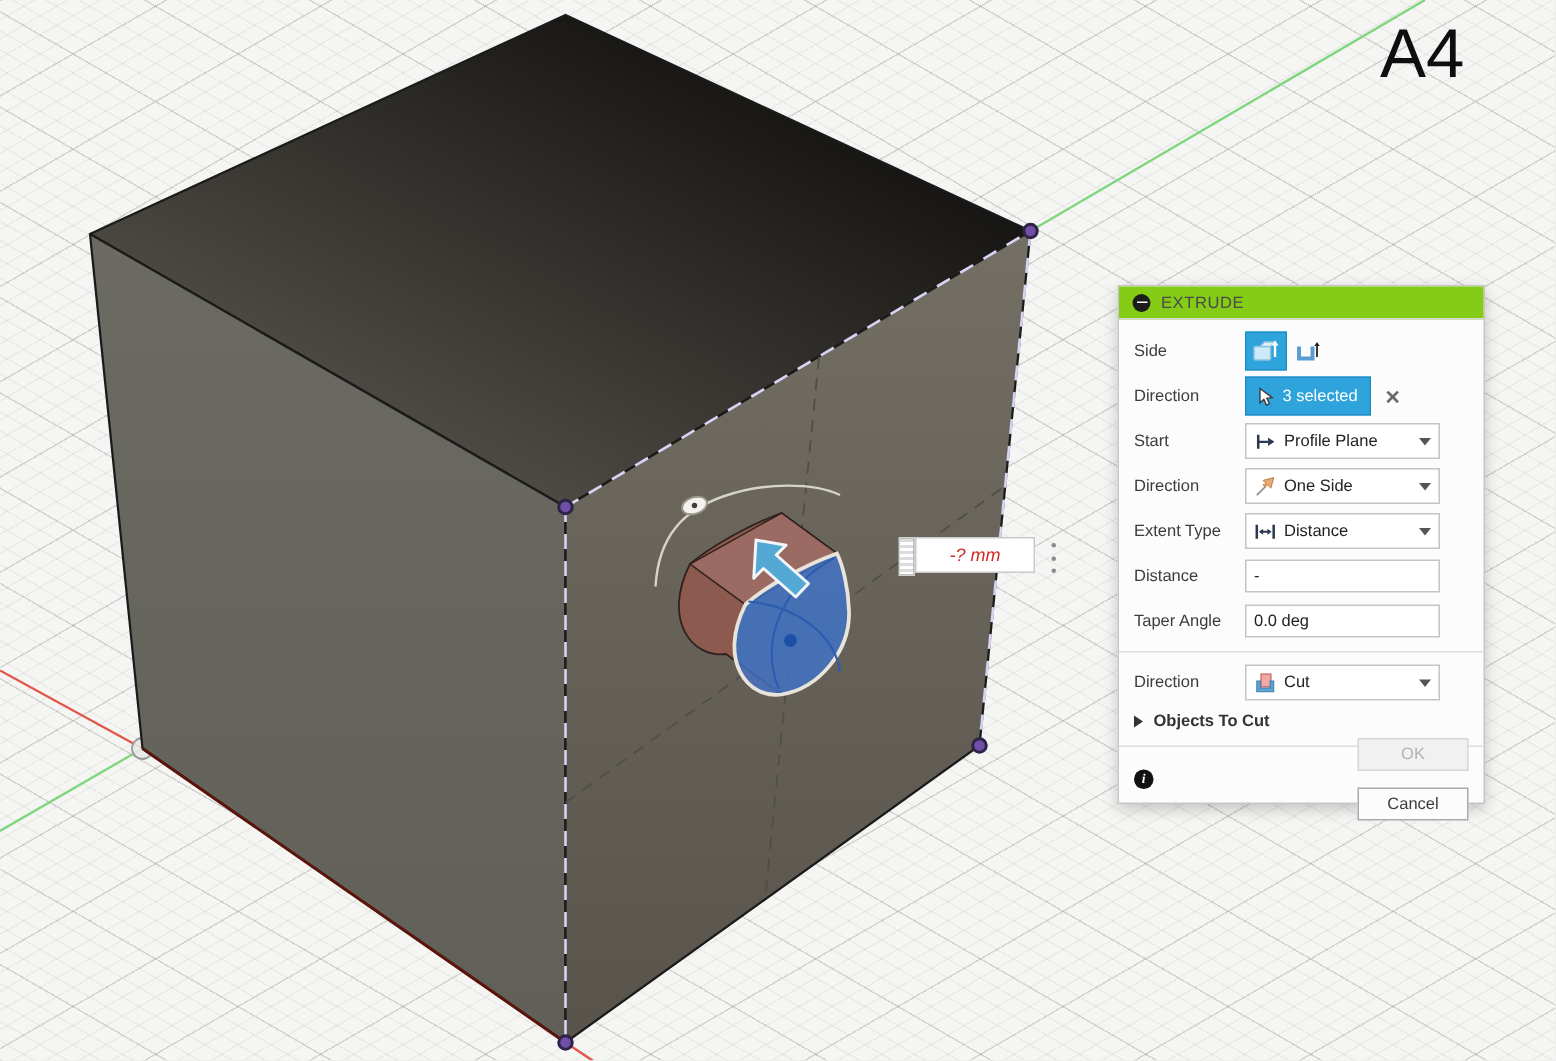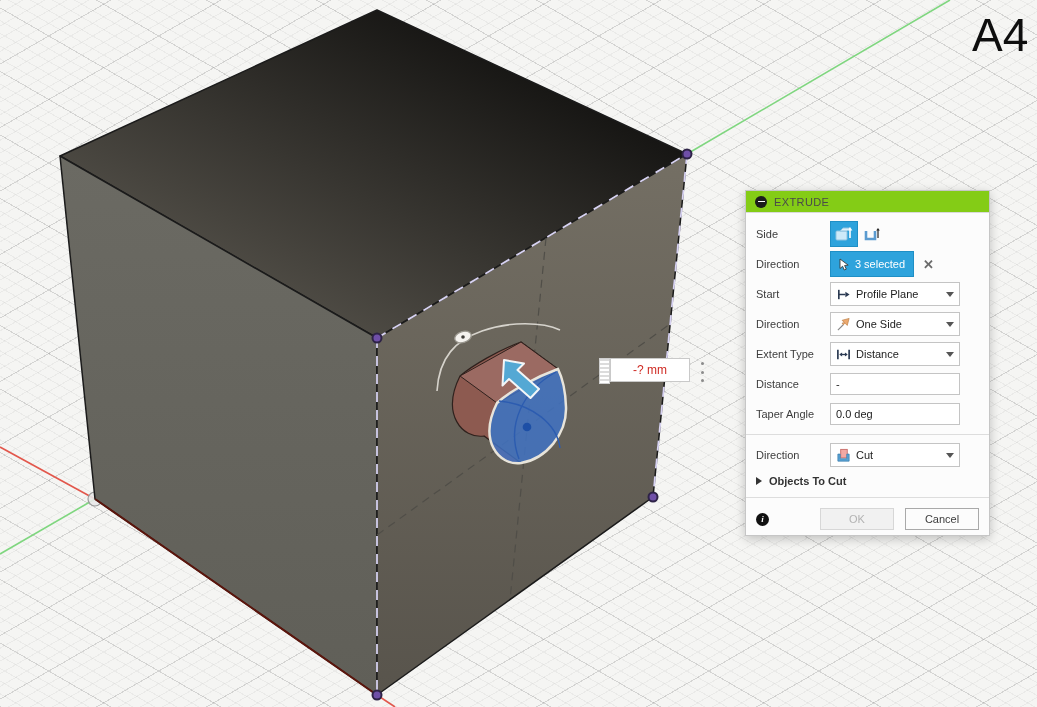--- a/index.html
+++ b/index.html
@@ -6,28 +6,28 @@
   body{font-family:"Liberation Sans", sans-serif; background:#e8e8e8;}
   #stage{position:relative;width:1037px;height:707px;overflow:hidden;
     background-color:#f5f5f3;
     background-image:
       repeating-linear-gradient(150deg, rgba(110,110,110,0.18) 0 1px, transparent 1px 55px),
       repeating-linear-gradient(30deg,  rgba(110,110,110,0.18) 0 1px, transparent 1px 55px),
       repeating-linear-gradient(150deg, rgba(140,140,140,0.10) 0 1px, transparent 1px 11px),
       repeating-linear-gradient(30deg,  rgba(140,140,140,0.10) 0 1px, transparent 1px 11px);
   }
   #scene{position:absolute;left:0;top:0;}
-  .sheet-label{position:absolute;left:972px;top:12px;font-size:46px;line-height:1;color:#0e0e0e;}
+  .sheet-label{position:absolute;left:920px;top:12px;font-size:46px;line-height:1;color:#0e0e0e;}
 
   
   .dim-wrap{position:absolute;left:599px;top:358px;display:flex;align-items:stretch;}
   .dim-grip{width:9px;height:24px;border:1px solid #cfcfcf;background:
      repeating-linear-gradient(0deg,#ffffff 0 2px,#dcdcdc 2px 4px);}
   .dim-input{width:78px;height:22px;border:1px solid #c9c9c9;background:#fff;
-     color:#cf2b24;font-size:12px;text-align:center;font-family:"Liberation Sans",sans-serif;outline:none;padding:0;}
+     color:#cf2b24;font-size:12px;text-align:center;font-family:"Liberation Sans",sans-serif;outline:none;padding:0;font-style:italic;}
   .dim-menu{position:absolute;left:699px;top:362px;width:6px;height:20px;display:flex;flex-direction:column;justify-content:space-between;align-items:center;cursor:pointer;}
   .dim-menu i{width:3px;height:3px;border-radius:50%;background:#8b8b8b;display:block;}
 
   
   .dialog{position:absolute;left:745px;top:190px;width:243px;background:#fcfcfc;
      border:1px solid #c6c6c6;box-shadow:0 3px 10px rgba(0,0,0,.22);font-size:11px;color:#3c3c3c;}
   .dlg-header{height:21px;display:flex;align-items:center;gap:7px;padding:0 9px;background:#84cc16;border-bottom:1px solid #dadada;}
   .collapse-btn{width:12px;height:12px;border-radius:50%;background:#1c1c1c;position:relative;cursor:pointer;flex:0 0 auto;}
   .collapse-btn::after{content:"";position:absolute;left:2.5px;top:5.25px;width:7px;height:1.6px;background:#fff;}
   .dlg-title{letter-spacing:.4px;color:#4a4a4a;font-size:11px;}
@@ -42,21 +42,21 @@
   .dropdown{width:130px;height:24px;border:1px solid #c4c4c4;background:#fff;display:flex;align-items:center;padding:0 5px;gap:5px;cursor:pointer;box-sizing:border-box;}
   .dropdown .val{color:#222;white-space:nowrap;}
   .caret{margin-left:auto;width:0;height:0;border-left:4px solid transparent;border-right:4px solid transparent;border-top:5px solid #555;}
   .txt-input{width:130px;height:22px;border:1px solid #c4c4c4;background:#fff;color:#222;font-size:11px;padding:0 5px;box-sizing:border-box;font-family:"Liberation Sans",sans-serif;outline:none;}
   .divider{height:1px;background:#ddd;margin:5px 0;}
   .disclosure-row{display:flex;align-items:center;gap:7px;height:22px;padding:0 10px;cursor:pointer;}
   .tri{width:0;height:0;border-top:4px solid transparent;border-bottom:4px solid transparent;border-left:6px solid #333;}
   .disclosure-row .lbl2{font-weight:bold;color:#333;}
   .dlg-footer{display:flex;align-items:center;height:32px;padding:0 10px;}
   .info-btn{width:13px;height:13px;border-radius:50%;background:#111;color:#fff;font-size:9px;font-weight:bold;display:flex;align-items:center;justify-content:center;cursor:pointer;font-family:"Liberation Serif",serif;font-style:italic;}
-  .btns{margin-left:auto;display:flex;gap:11px;}
+  .btns{margin-left:auto;display:flex;gap:11px;flex-direction:column;}
   .btn{height:20px;min-width:56px;font-size:11px;display:flex;align-items:center;justify-content:center;border:1px solid #a9a9a9;background:#fcfcfc;color:#3c3c3c;cursor:pointer;padding:0 8px;font-family:"Liberation Sans",sans-serif;}
   .btn.disabled{background:#f1f1f1;border-color:#d7d7d7;color:#b3b3b3;cursor:default;}
 </style>
 </head>
 <body>
 
 <div id="stage">
 
   <svg id="scene" width="1037" height="707" viewBox="0 0 1037 707">
     <defs>

